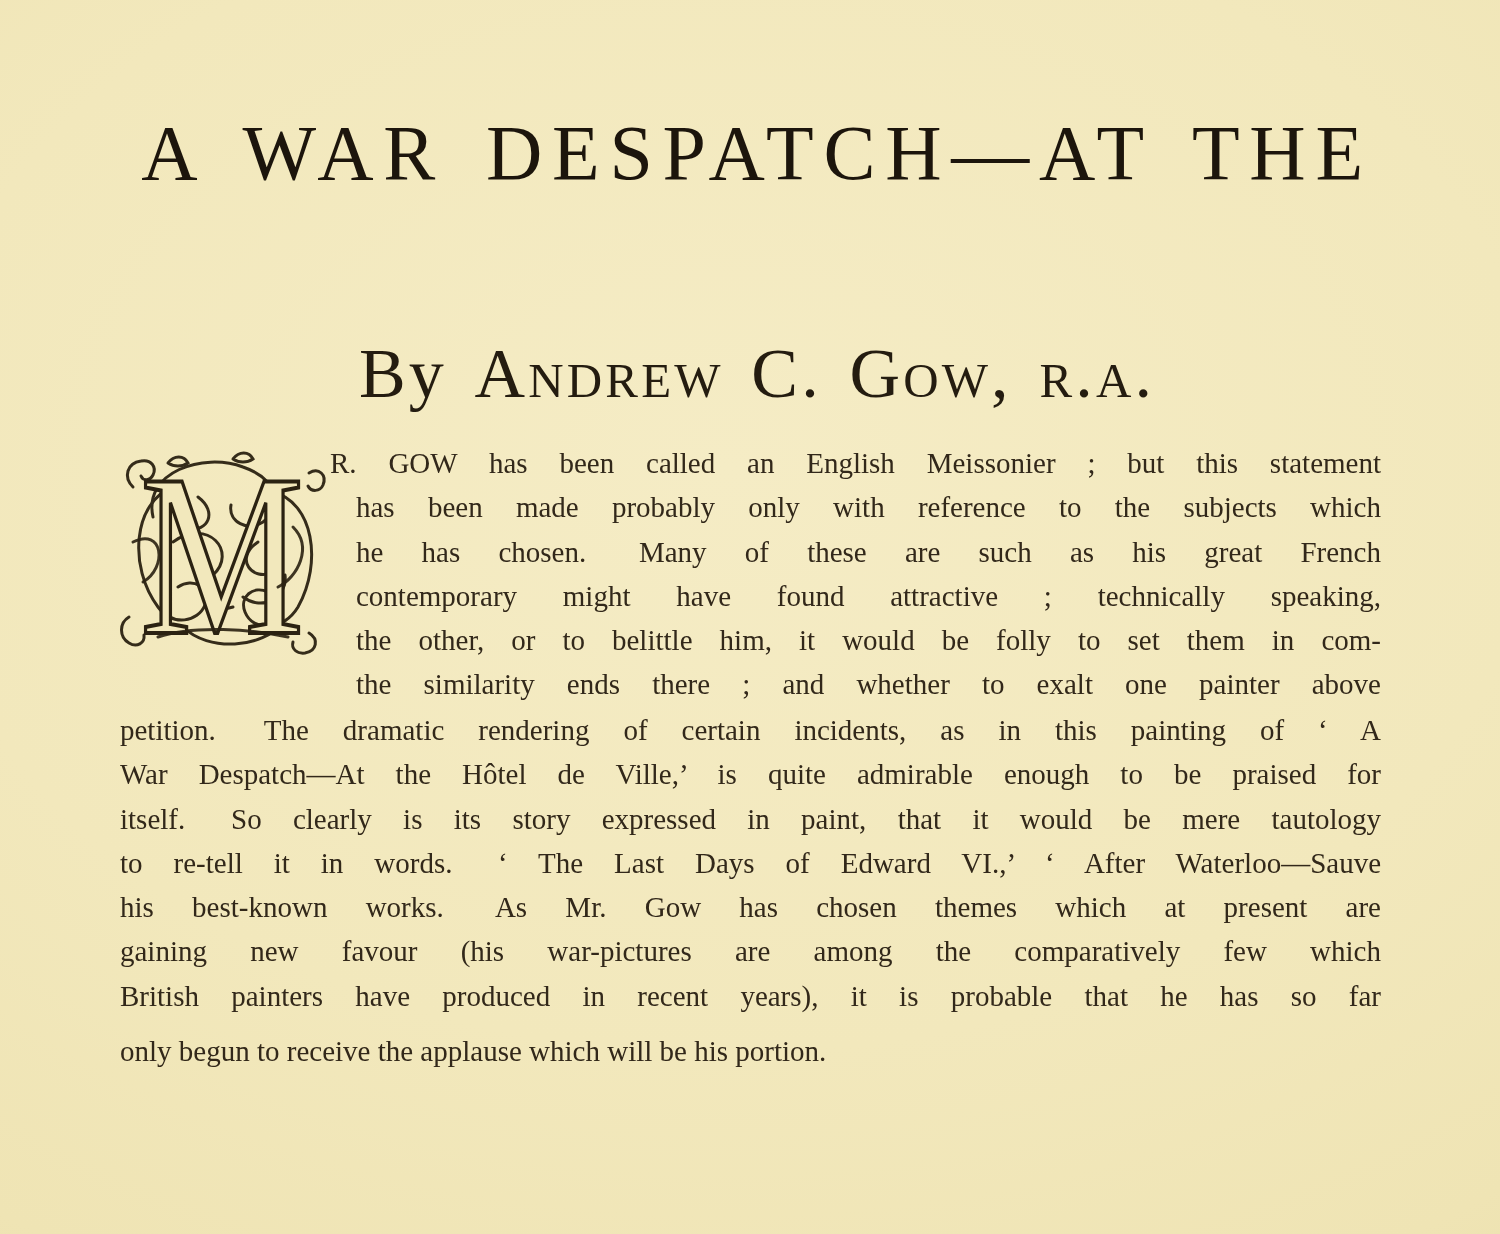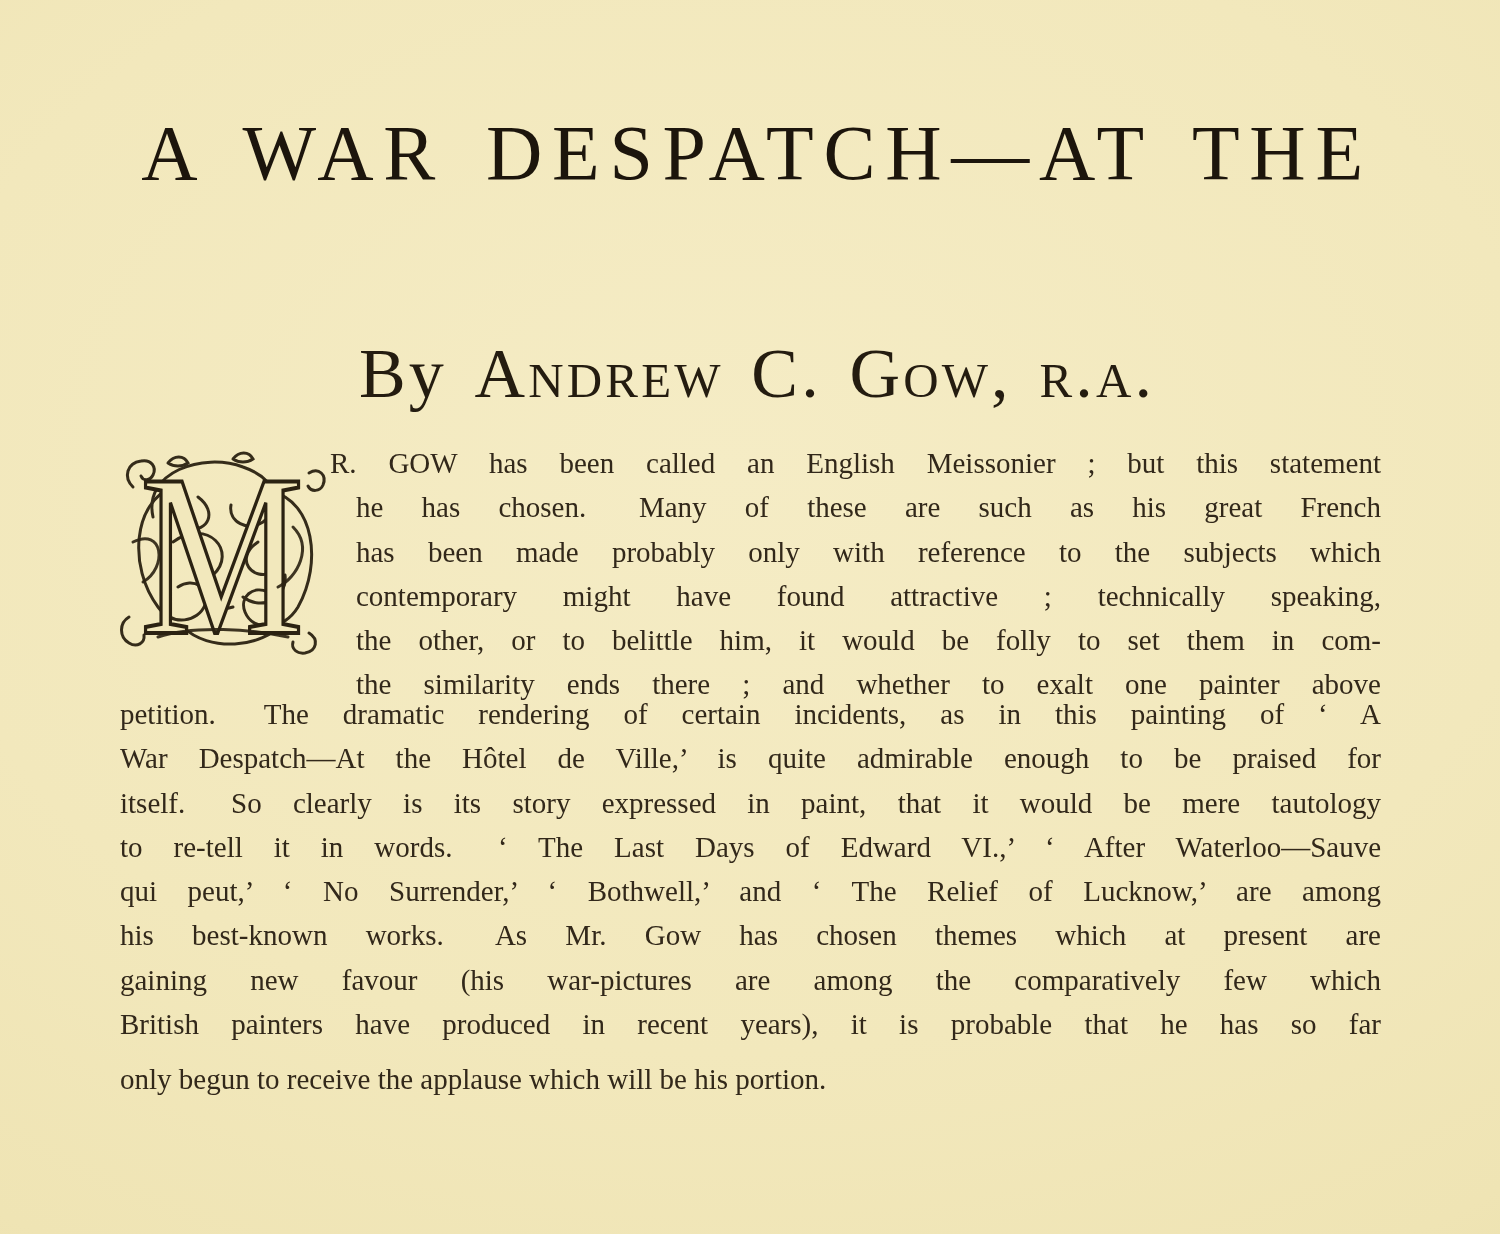--- a/index.html
+++ b/index.html
@@ -59,21 +59,21 @@
     color: #32281a;
   }
   .bline {
     text-align: justify;
     text-align-last: justify;
     height: 44.3px;
     overflow: visible;
   }
   .col.indented { left: 356px; top: 441px; width: 1025px; }
   .col.indented .bline.hang { text-indent: -26px; }
-  .col.fullwidth { left: 120px; top: 692px; width: 1261px; }
+  .col.fullwidth { left: 120px; top: 708px; width: 1261px; }
   .col .bline.lastline { text-align-last: left; margin-top: 11px; }
 </style>
 </head>
 <body>
 
 <div class="page">
 
   <header class="title-block">
     <div class="title-line">A WAR DESPATCH—AT THE</div>
   </header>
@@ -108,32 +108,31 @@
       <g fill="none" stroke="#2b2212" stroke-width="3" stroke-linecap="round" opacity="0.9">
         <path d="M20,95 C50,80 55,120 30,135"></path>
         <path d="M180,80 C200,100 185,130 165,140"></path>
         <path d="M45,190 C80,178 140,182 175,190"></path>
       </g>
     </svg>
   </div>
 
   <div class="col indented">
     <div class="bline hang">R. GOW has been called an English Meissonier ; but this statement</div>
+    <div class="bline">has been made probably only with reference to the subjects which</div>
     <div class="bline">he has chosen.  Many of these are such as his great French</div>
-    <div class="bline">has been made probably only with reference to the subjects which</div>
     <div class="bline">contemporary might have found attractive ; technically speaking,</div>
     <div class="bline">the other, or to belittle him, it would be folly to set them in com-</div>
     <div class="bline">the similarity ends there ; and whether to exalt one painter above</div>
   </div>
 
   <div class="col fullwidth">
     <div class="bline">petition.  The dramatic rendering of certain incidents, as in this painting of ‘ A</div>
     <div class="bline">War Despatch—At the Hôtel de Ville,’ is quite admirable enough to be praised for</div>
     <div class="bline">itself.  So clearly is its story expressed in paint, that it would be mere tautology</div>
     <div class="bline">to re-tell it in words.  ‘ The Last Days of Edward VI.,’ ‘ After Waterloo—Sauve</div>
-    <div class="bline">qui peut,’ ‘ No Surrender,’ ‘ Bothwell,’ and ‘ The Relief of Lucknow,’ are among</div>
     <div class="bline">his best-known works.  As Mr. Gow has chosen themes which at present are</div>
     <div class="bline">gaining new favour (his war-pictures are among the comparatively few which</div>
     <div class="bline">British painters have produced in recent years), it is probable that he has so far</div>
     <div class="bline lastline">only begun to receive the applause which will be his portion.</div>
   </div>
 
 </div>
 
 </body></html>

